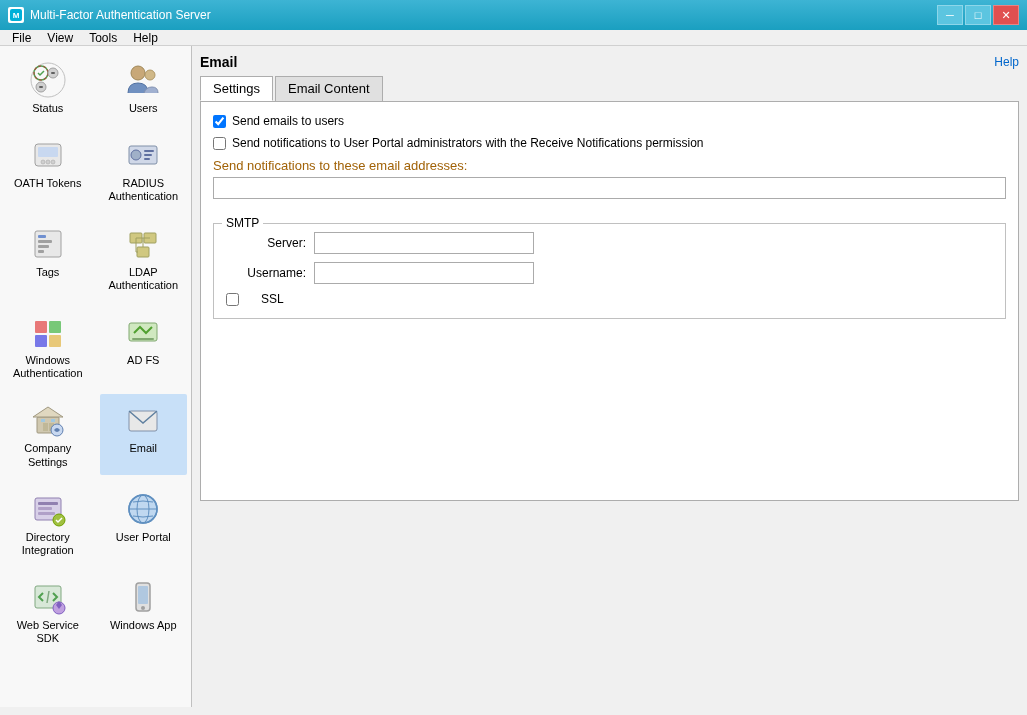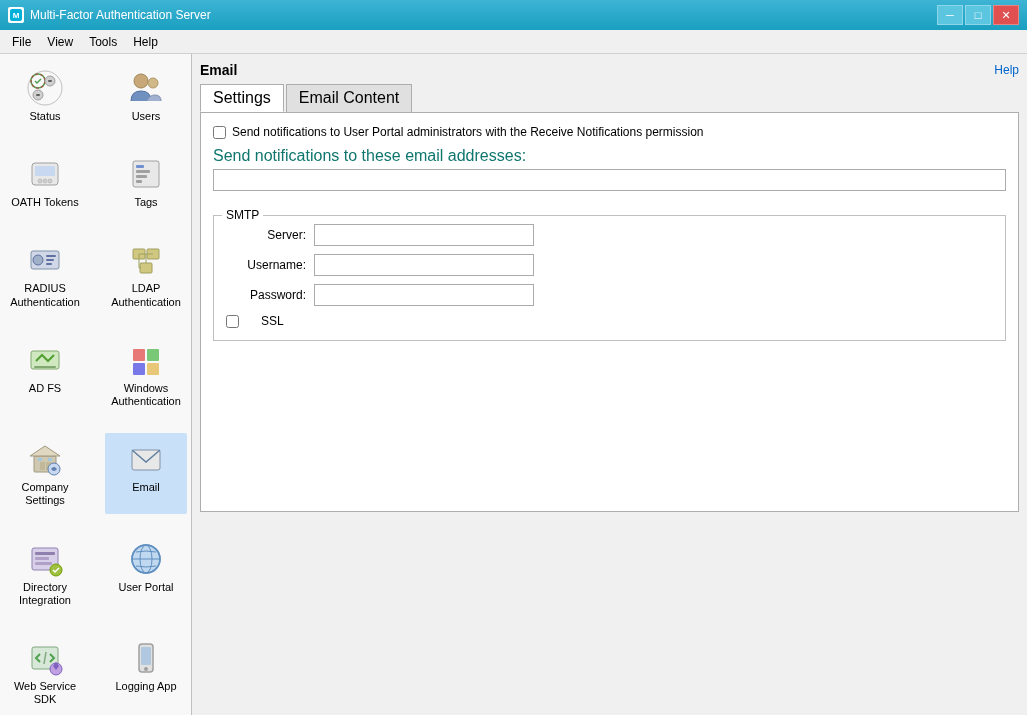--- a/index.html
+++ b/index.html
@@ -22,21 +22,21 @@
     .title-bar-controls { display: flex; gap: 2px; }
     .title-bar-btn {
       width: 26px; height: 20px; background: #5cc5e0; border: 1px solid rgba(255,255,255,0.3);
       color: white; font-size: 11px; cursor: pointer; display: flex; align-items: center; justify-content: center;
     }
     .title-bar-btn.close { background: #e05050; }
 
     
     .menu-bar {
       background: #f0f0f0;
-      height: 24px;
+      height: 16px;
       display: flex;
       align-items: center;
       padding: 0 4px;
       border-bottom: 1px solid #d0d0d0;
     }
     .menu-item {
       padding: 2px 8px;
       cursor: pointer;
       font-size: 12px;
       color: #000;
@@ -52,21 +52,21 @@
     .sidebar {
       width: 192px;
       background: #f8f8f8;
       border-right: 1px solid #c0c0c0;
       overflow-y: auto;
       padding: 8px 4px;
     }
     .sidebar-grid {
       display: grid;
       grid-template-columns: 1fr 1fr;
-      gap: 19px;
+      gap: 8px;
     }
     .sidebar-item {
       display: flex;
       flex-direction: column;
       align-items: center;
       padding: 6px 4px;
       cursor: pointer;
       border-radius: 2px;
       text-align: center;
     }
@@ -113,21 +113,21 @@
 
     
     .tabs {
       display: flex;
       margin-bottom: 0;
     }
     .tab {
       padding: 4px 12px;
       border: 1px solid #adadad;
       cursor: pointer;
-      font-size: 16px;
+      font-size: 13px;
       background: #e0e0e0;
       margin-right: 2px;
       border-bottom: none;
     }
     .tab.active {
       background: #ffffff;
       border-bottom: 1px solid #ffffff;
       z-index: 1;
       position: relative;
     }
@@ -144,23 +144,23 @@
     .checkbox-row {
       display: flex;
       align-items: center;
       margin-bottom: 8px;
       gap: 6px;
     }
     .checkbox-row input[type="checkbox"] { width: 13px; height: 13px; }
     .checkbox-label { font-size: 12px; color: #000; }
 
     .email-addresses-label {
-      font-size: 16px;
+      font-size: 13px;
       margin-bottom: 4px;
-      color: #0f766e;
+      color: #a16207;
     }
     .email-input {
       width: 100%;
       height: 22px;
       border: 1px solid #ababab;
       padding: 2px 4px;
       font-size: 12px;
       margin-bottom: 12px;
     }
 
@@ -280,41 +280,41 @@
             <circle cx="19" cy="26" r="2" fill="#d0d0d0" stroke="#a0a0a0" stroke-width="0.5"></circle>
             <circle cx="24" cy="26" r="2" fill="#d0d0d0" stroke="#a0a0a0" stroke-width="0.5"></circle>
           </svg>
         </div>
         <span class="sidebar-item-label">OATH Tokens</span>
       </div>
 
       <div class="sidebar-item">
         <div class="sidebar-item-icon">
           <svg width="38" height="38" viewBox="0 0 38 38">
+            <rect x="5" y="10" width="28" height="18" rx="2" fill="#d0d8e8" stroke="#8090a8" stroke-width="1"></rect>
+            <circle cx="12" cy="19" r="5" fill="#a0b0c8" stroke="#6070a0" stroke-width="1"></circle>
+            <rect x="20" y="14" width="10" height="2" rx="1" fill="#6070a0"></rect>
+            <rect x="20" y="18" width="8" height="2" rx="1" fill="#6070a0"></rect>
+            <rect x="20" y="22" width="6" height="2" rx="1" fill="#6070a0"></rect>
+          </svg>
+        </div>
+        <span class="sidebar-item-label">RADIUS Authentication</span>
+      </div>
+
+      <div class="sidebar-item">
+        <div class="sidebar-item-icon">
+          <svg width="38" height="38" viewBox="0 0 38 38">
             <rect x="6" y="6" width="26" height="26" rx="2" fill="#e8e8e8" stroke="#a0a0a0" stroke-width="1"></rect>
             <rect x="9" y="10" width="8" height="3" rx="1" fill="#7090d0"></rect>
             <rect x="9" y="15" width="14" height="3" rx="1" fill="#a0a0a0"></rect>
             <rect x="9" y="20" width="11" height="3" rx="1" fill="#a0a0a0"></rect>
             <rect x="9" y="25" width="6" height="3" rx="1" fill="#a0a0a0"></rect>
           </svg>
         </div>
         <span class="sidebar-item-label">Tags</span>
-      </div>
-
-      <div class="sidebar-item">
-        <div class="sidebar-item-icon">
-          <svg width="38" height="38" viewBox="0 0 38 38">
-            <rect x="5" y="10" width="28" height="18" rx="2" fill="#d0d8e8" stroke="#8090a8" stroke-width="1"></rect>
-            <circle cx="12" cy="19" r="5" fill="#a0b0c8" stroke="#6070a0" stroke-width="1"></circle>
-            <rect x="20" y="14" width="10" height="2" rx="1" fill="#6070a0"></rect>
-            <rect x="20" y="18" width="8" height="2" rx="1" fill="#6070a0"></rect>
-            <rect x="20" y="22" width="6" height="2" rx="1" fill="#6070a0"></rect>
-          </svg>
-        </div>
-        <span class="sidebar-item-label">RADIUS Authentication</span>
       </div>
 
 
       <div class="sidebar-item">
         <div class="sidebar-item-icon">
           <svg width="38" height="38" viewBox="0 0 38 38">
             <rect x="6" y="8" width="12" height="10" rx="1" fill="#d0c880" stroke="#a0a060" stroke-width="1"></rect>
             <rect x="20" y="8" width="12" height="10" rx="1" fill="#d0c880" stroke="#a0a060" stroke-width="1"></rect>
             <rect x="13" y="22" width="12" height="10" rx="1" fill="#d0c880" stroke="#a0a060" stroke-width="1"></rect>
             <line x1="12" y1="13" x2="19" y2="13" stroke="#a0a060" stroke-width="1"></line>
@@ -323,38 +323,38 @@
             <line x1="26" y1="13" x2="19" y2="13" stroke="#a0a060" stroke-width="1"></line>
             <line x1="19" y1="13" x2="19" y2="22" stroke="#a0a060" stroke-width="1"></line>
           </svg>
         </div>
         <span class="sidebar-item-label">LDAP Authentication</span>
       </div>
 
       <div class="sidebar-item">
         <div class="sidebar-item-icon">
           <svg width="38" height="38" viewBox="0 0 38 38">
-            <rect x="5" y="10" width="28" height="18" rx="2" fill="#d0e8c0" stroke="#80a870" stroke-width="1"></rect>
-            <path d="M10 20 L16 14 L22 20 L28 14" stroke="#50a030" stroke-width="2" fill="none"></path>
-            <rect x="8" y="25" width="22" height="2" rx="1" fill="#80a870"></rect>
-          </svg>
-        </div>
-        <span class="sidebar-item-label">AD FS</span>
-      </div>
-
-      <div class="sidebar-item">
-        <div class="sidebar-item-icon">
-          <svg width="38" height="38" viewBox="0 0 38 38">
             <rect x="6" y="8" width="12" height="12" rx="1" fill="#e87878"></rect>
             <rect x="20" y="8" width="12" height="12" rx="1" fill="#78c878"></rect>
             <rect x="6" y="22" width="12" height="12" rx="1" fill="#7878e8"></rect>
             <rect x="20" y="22" width="12" height="12" rx="1" fill="#e8c878"></rect>
           </svg>
         </div>
         <span class="sidebar-item-label">Windows Authentication</span>
+      </div>
+
+      <div class="sidebar-item">
+        <div class="sidebar-item-icon">
+          <svg width="38" height="38" viewBox="0 0 38 38">
+            <rect x="5" y="10" width="28" height="18" rx="2" fill="#d0e8c0" stroke="#80a870" stroke-width="1"></rect>
+            <path d="M10 20 L16 14 L22 20 L28 14" stroke="#50a030" stroke-width="2" fill="none"></path>
+            <rect x="8" y="25" width="22" height="2" rx="1" fill="#80a870"></rect>
+          </svg>
+        </div>
+        <span class="sidebar-item-label">AD FS</span>
       </div>
 
       <div class="sidebar-item">
         <div class="sidebar-item-icon">
           <svg width="38" height="38" viewBox="0 0 38 38">
             <rect x="8" y="16" width="22" height="16" rx="1" fill="#d0c8b0" stroke="#a09880" stroke-width="1"></rect>
             <polygon points="4,16 19,6 34,16" fill="#e0d8c0" stroke="#a09880" stroke-width="1"></polygon>
             <rect x="14" y="22" width="5" height="8" rx="0" fill="#c0b898"></rect>
             <rect x="20" y="22" width="5" height="8" rx="0" fill="#c0b898"></rect>
             <rect x="12" y="18" width="4" height="3" rx="0" fill="#a0c8e0"></rect>
@@ -419,21 +419,21 @@
       </div>
 
       <div class="sidebar-item">
         <div class="sidebar-item-icon">
           <svg width="38" height="38" viewBox="0 0 38 38">
             <rect x="12" y="5" width="14" height="28" rx="3" fill="#e0e0e0" stroke="#a0a0a0" stroke-width="1.5"></rect>
             <rect x="14" y="8" width="10" height="18" rx="1" fill="#b0c8e0"></rect>
             <circle cx="19" cy="30" r="2" fill="#a0a0a0"></circle>
           </svg>
         </div>
-        <span class="sidebar-item-label">Logging App</span>
+        <span class="sidebar-item-label">Windows App</span>
       </div>
 
 
     </div>
   </div>
 
   <div class="content-area">
     <div class="panel">
 
       <div class="panel-header">
@@ -445,20 +445,24 @@
         <div class="tab active">
           <span>Settings</span>
         </div>
         <div class="tab">
           <span>Email Content</span>
         </div>
       </div>
 
       <div class="tab-content">
 
+        <div class="checkbox-row">
+          <input type="checkbox" id="send-emails" checked="" style="">
+          <label for="send-emails" class="checkbox-label">Send emails to users</label>
+        </div>
 
         <div class="checkbox-row">
           <input type="checkbox" id="send-notifications" style="">
           <label for="send-notifications" class="checkbox-label">Send notifications to User Portal administrators with the Receive Notifications permission</label>
         </div>
 
         <div>
           <div class="email-addresses-label">Send notifications to these email addresses:</div>
           <input type="text" class="email-input" value="" style="">
         </div>
@@ -469,24 +473,20 @@
           <div class="smtp-row">
             <span class="smtp-label">Server:</span>
             <input type="text" class="smtp-input" value="" style="">
           </div>
 
           <div class="smtp-row">
             <span class="smtp-label">Username:</span>
             <input type="text" class="smtp-input" value="" style="">
           </div>
 
-          <div class="smtp-row">
-            <span class="smtp-label">Password:</span>
-            <input type="password" class="smtp-input" value="" style="">
-          </div>
 
           <div class="ssl-row">
             <input type="checkbox" id="ssl" style="">
             <label for="ssl" class="checkbox-label">SSL</label>
           </div>
 
         </div>
 
       </div>
     </div>

